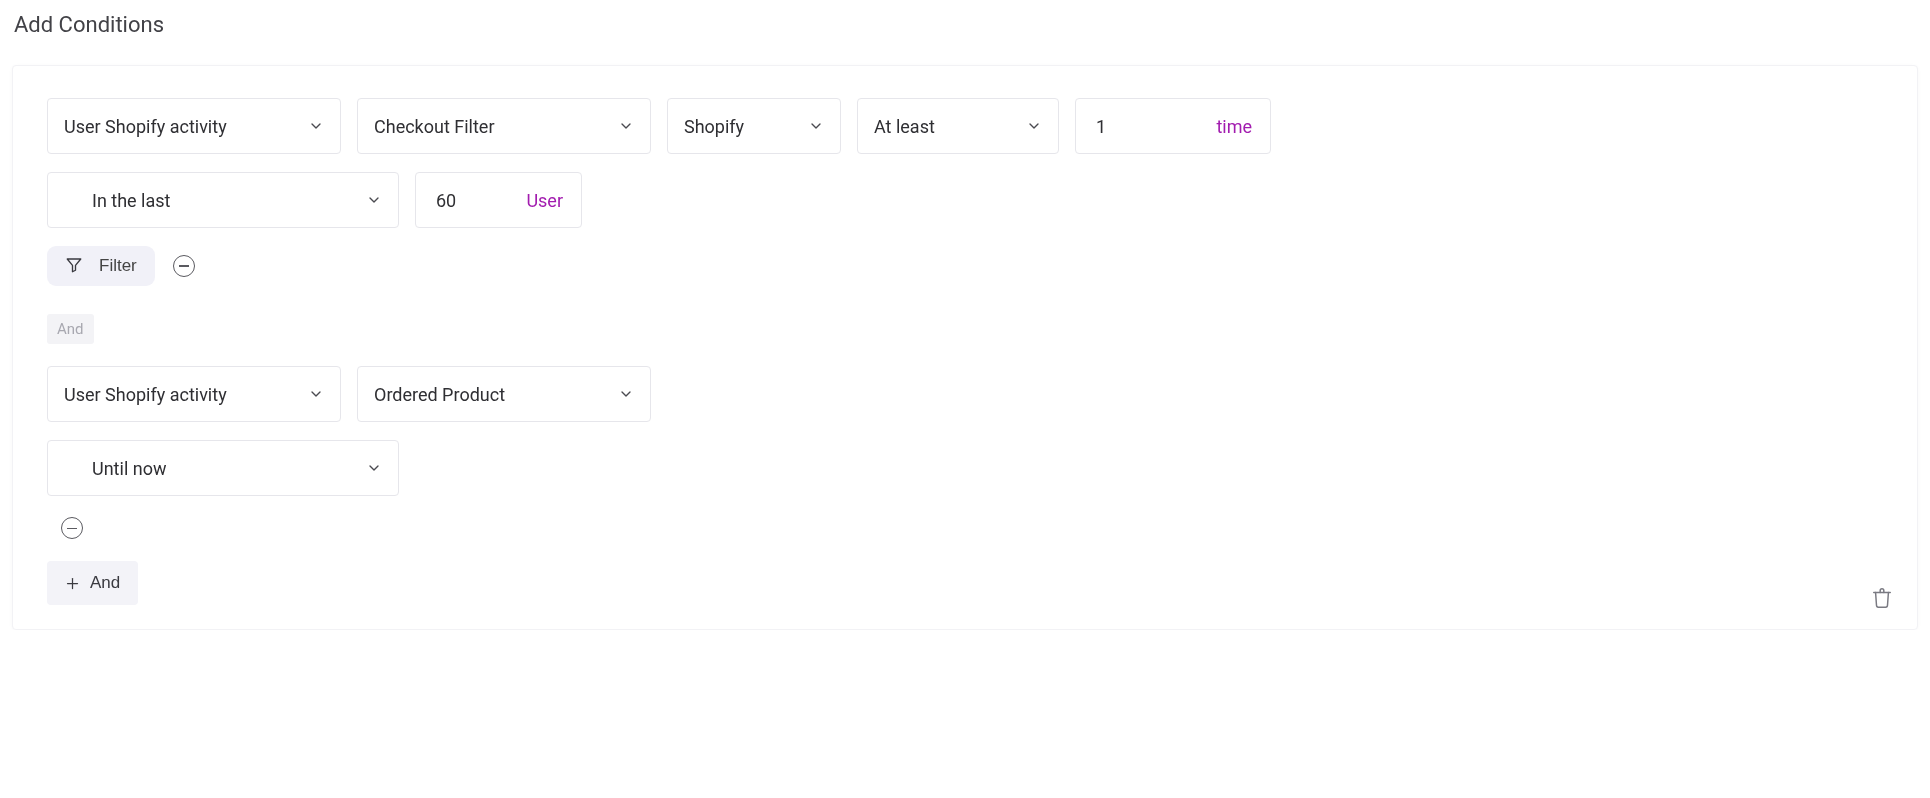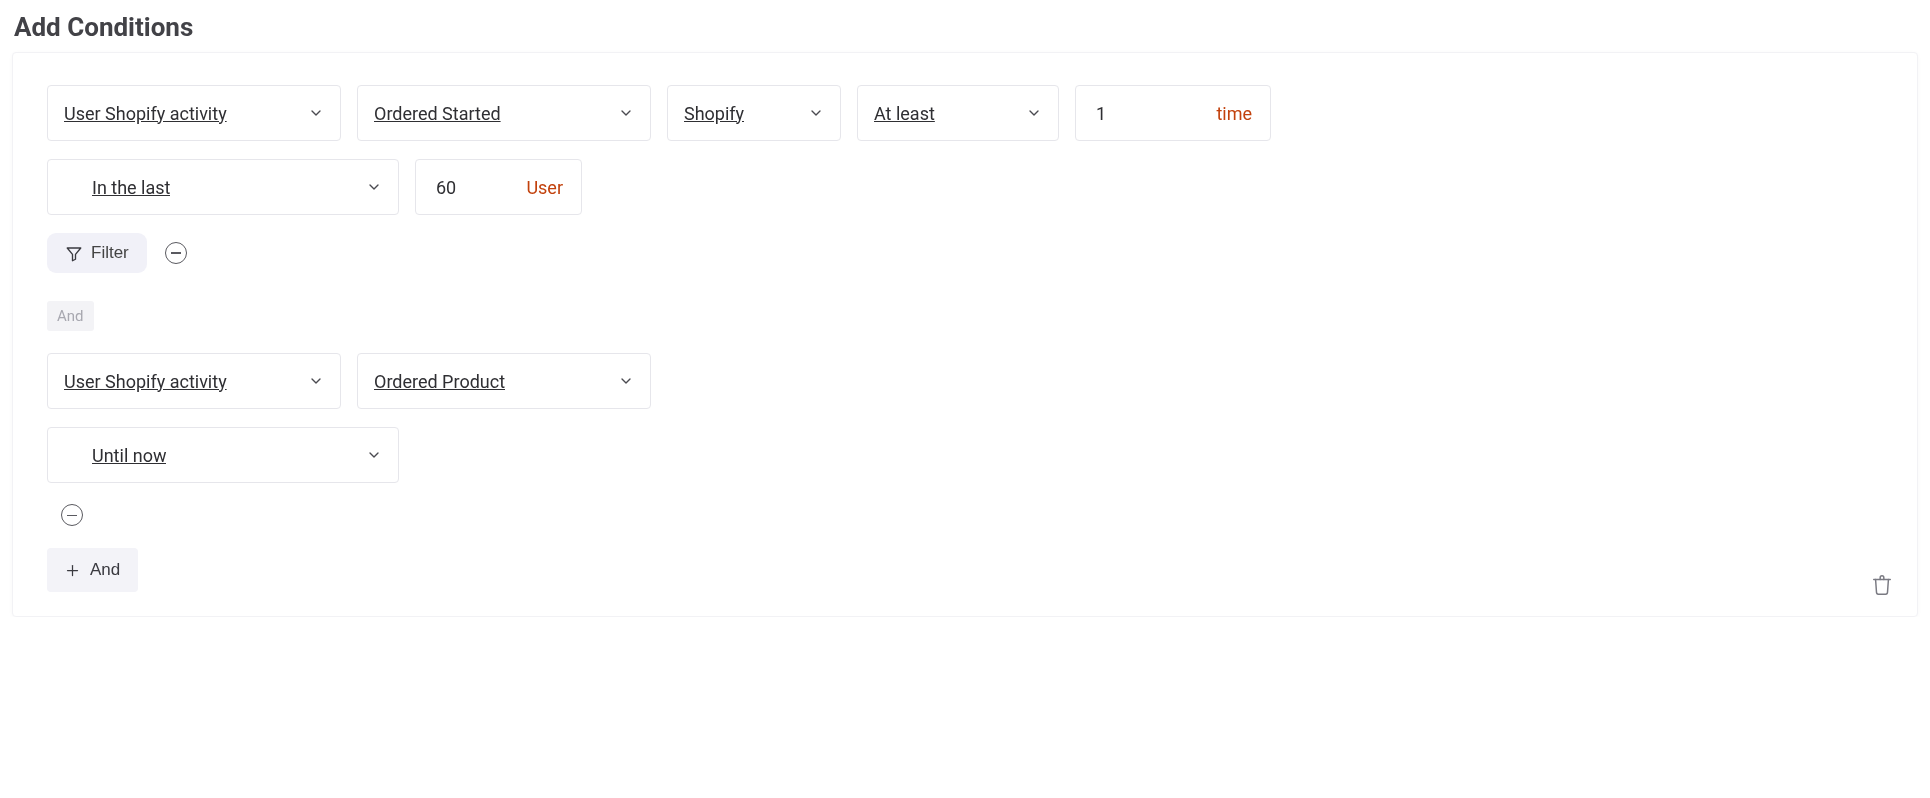--- a/index.html
+++ b/index.html
@@ -7,24 +7,24 @@
     margin: 0;
     padding: 0;
     font-family: -apple-system, BlinkMacSystemFont, "Segoe UI", Roboto, "Helvetica Neue", Arial, sans-serif;
     background: #fff;
     color: #333;
   }
   .page {
     padding: 12px 12px 0 12px;
   }
   .page-title {
-    font-size: 26px;
-    font-weight: 700;
+    font-size: 22px;
+    font-weight: 400;
     color: #424247;
-    margin: 0 0 10px 2px;
+    margin: 0 0 28px 2px;
   }
   .panel {
     background: #fff;
     border: 1px solid #f2f2f5;
     border-radius: 4px;
     padding: 32px 34px 24px 34px;
     box-shadow: 0 1px 4px rgba(0,0,0,0.03);
     position: relative;
     min-height: 560px;
   }
@@ -46,21 +46,20 @@
     height: 56px;
     font-size: 18px;
     color: #2f2f33;
     cursor: pointer;
     min-width: 0;
   }
   .dropdown .label {
     white-space: nowrap;
     overflow: hidden;
     text-overflow: ellipsis;
-    text-decoration: underline;
   }
   .dropdown .chev {
     flex: 0 0 auto;
     margin-left: 18px;
   }
   .w-md { width: 294px; }
   .w-sm { width: 202px; }
   .w-time { width: 352px; padding-left: 44px; }
 
   .input-combo {
@@ -76,32 +75,32 @@
   .input-combo input {
     border: none;
     outline: none;
     font-size: 18px;
     color: #2f2f33;
     width: 100%;
     background: transparent;
     font-family: inherit;
   }
   .input-combo .suffix {
-    color: #c2410c;
+    color: #a21caf;
     font-size: 18px;
     margin-left: 8px;
   }
   .w-count { width: 196px; }
   .w-days { width: 167px; }
 
   .filter-row { display:flex; align-items:center; gap:18px; margin-bottom:24px; }
   .filter-btn {
     display: inline-flex;
-    align-items: flex-end;
-    gap: 8px;
+    align-items: flex-start;
+    gap: 16px;
     background: #f1f1f8;
     border: none;
     border-radius: 9px;
     padding: 10px 18px;
     font-size: 17px;
     color: #444;
     cursor: pointer;
   }
 
   .and-badge {
@@ -165,21 +164,21 @@
       <div class="dropdown w-md">
         <span class="label">User Shopify activity</span>
         <span class="chev">
           <svg width="16" height="16" viewBox="0 0 24 24" fill="none" stroke="#4a4a50" stroke-width="2" stroke-linecap="round" stroke-linejoin="round">
               <polyline points="6 9 12 15 18 9"></polyline>
             </svg>
         </span>
       </div>
 
       <div class="dropdown w-md">
-        <span class="label">Ordered Started</span>
+        <span class="label">Checkout Filter</span>
         <span class="chev">
           <svg width="16" height="16" viewBox="0 0 24 24" fill="none" stroke="#4a4a50" stroke-width="2" stroke-linecap="round" stroke-linejoin="round">
               <polyline points="6 9 12 15 18 9"></polyline>
             </svg>
         </span>
       </div>
 
       <div class="dropdown" style="width:174px">
         <span class="label">Shopify</span>
         <span class="chev">

